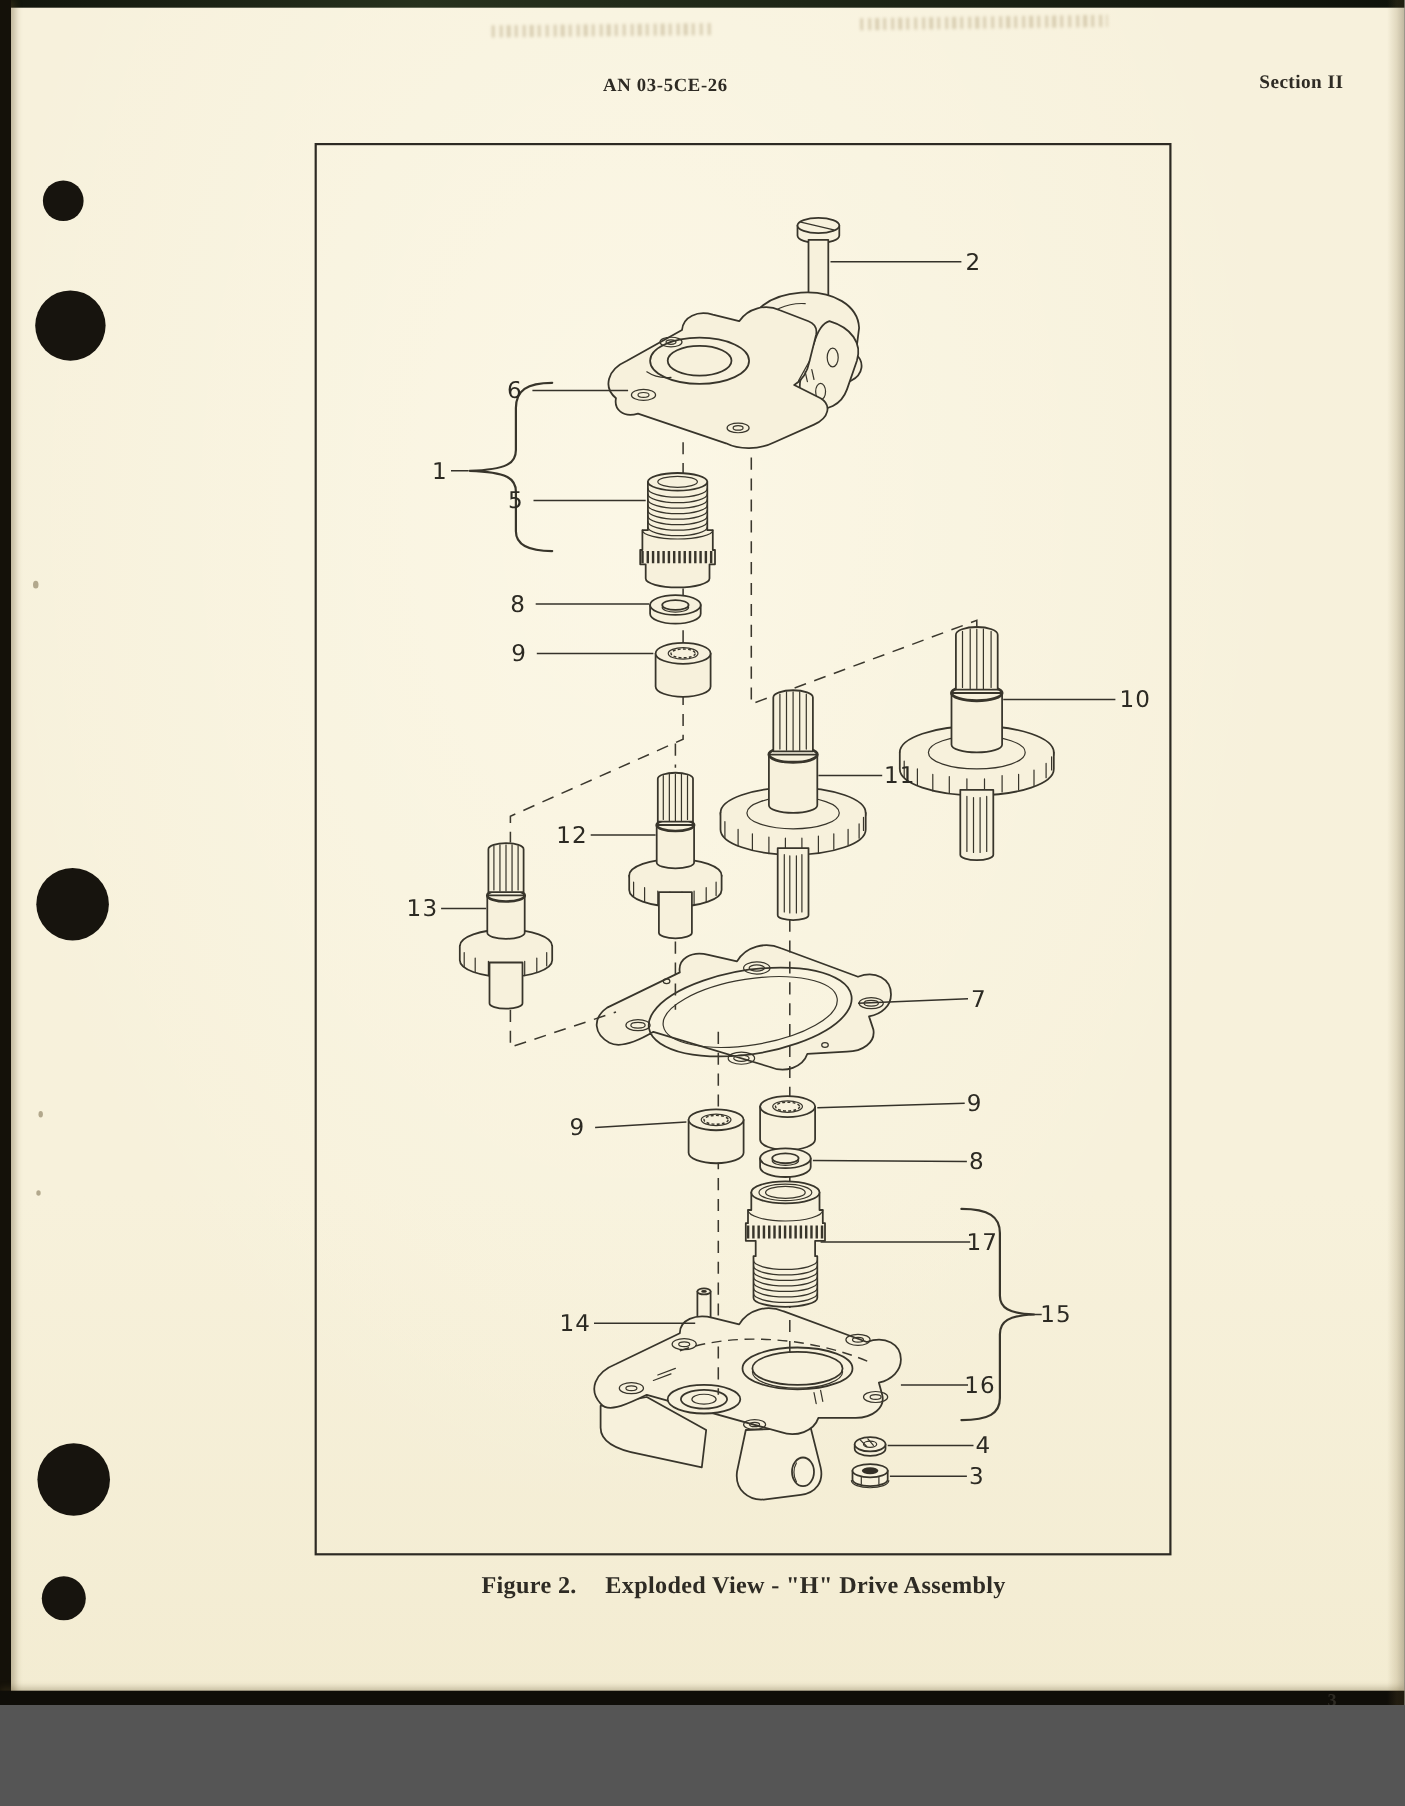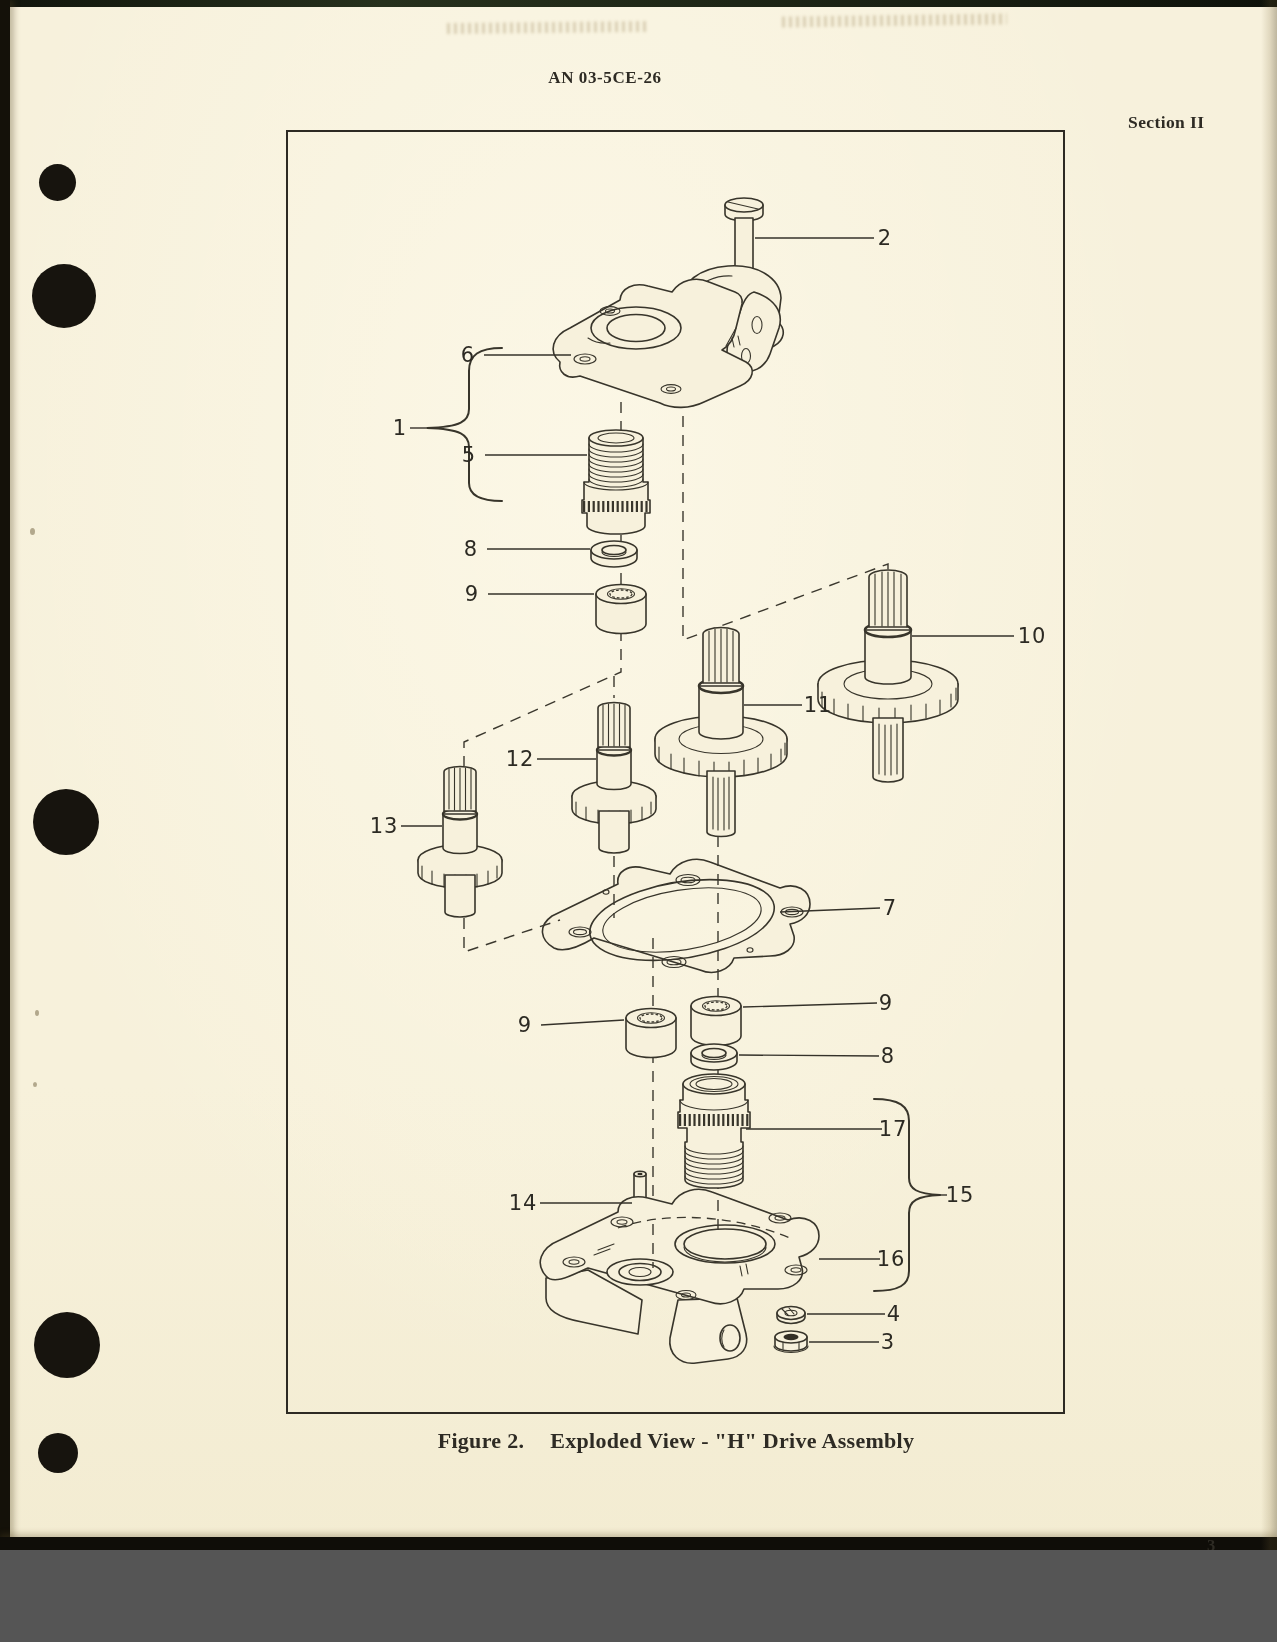--- a/index.html
+++ b/index.html
@@ -24,22 +24,22 @@
   .hole.h3{left:33px;top:789px;width:66px;height:66px;}
   .hole.h4{left:34px;top:1312px;width:66px;height:66px;}
   .hole.h5{left:38px;top:1433px;width:40px;height:40px;}
   .bleed{position:absolute;height:11px;opacity:.5;filter:blur(1.6px);
     background:repeating-linear-gradient(90deg,rgba(150,128,82,.65) 0 3px,rgba(150,128,82,0) 3px 7px);}
   .bleed.b1{left:447px;top:22px;width:200px;transform:rotate(-.6deg);}
   .bleed.b2{left:782px;top:15px;width:225px;transform:rotate(-.8deg);}
   .speck{position:absolute;background:#7a6b4a;border-radius:50%;opacity:.55;}
   .doc-number{position:absolute;left:495px;top:68px;width:220px;text-align:center;
     font-size:17px;font-weight:700;letter-spacing:.6px;}
-  .section-label{position:absolute;left:1128px;top:64px;width:110px;text-align:left;
-    font-size:17.5px;font-weight:700;letter-spacing:.4px;margin-top:48px;}
+  .section-label{position:absolute;left:1128px;top:64px;width:110px;text-align:center;
+    font-size:17.5px;font-weight:700;letter-spacing:.4px;}
   .figure-box{position:absolute;left:286px;top:130px;width:779px;height:1284px;
     border:2px solid #2d2a23;box-sizing:border-box;}
   .figure-box svg{position:absolute;left:0;top:0;}
   .caption{position:absolute;left:287px;top:1428px;width:778px;text-align:center;
     font-size:22px;font-weight:700;letter-spacing:.3px;}
   .caption .pre{margin-right:26px;}
   .page-number{position:absolute;left:1196px;top:1536px;width:30px;text-align:center;
     font-size:16.5px;font-weight:700;}
   
   .ln{fill:none;stroke:#38352b;stroke-width:1.6;stroke-linecap:round;stroke-linejoin:round;}

